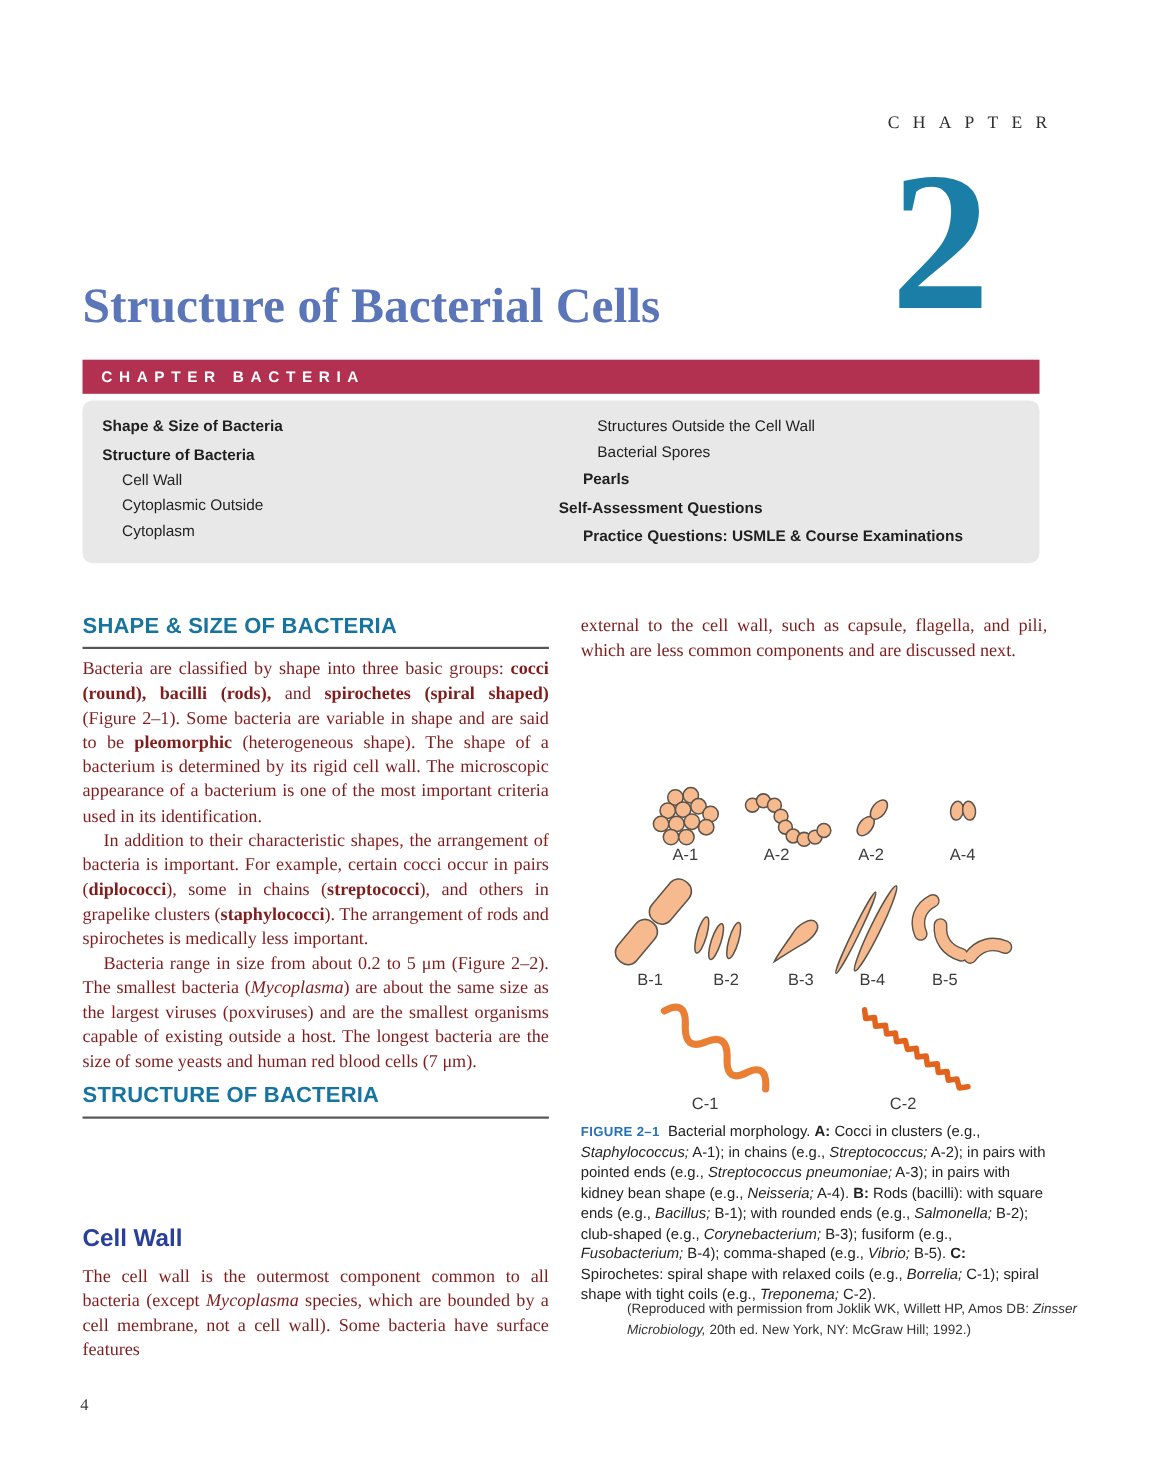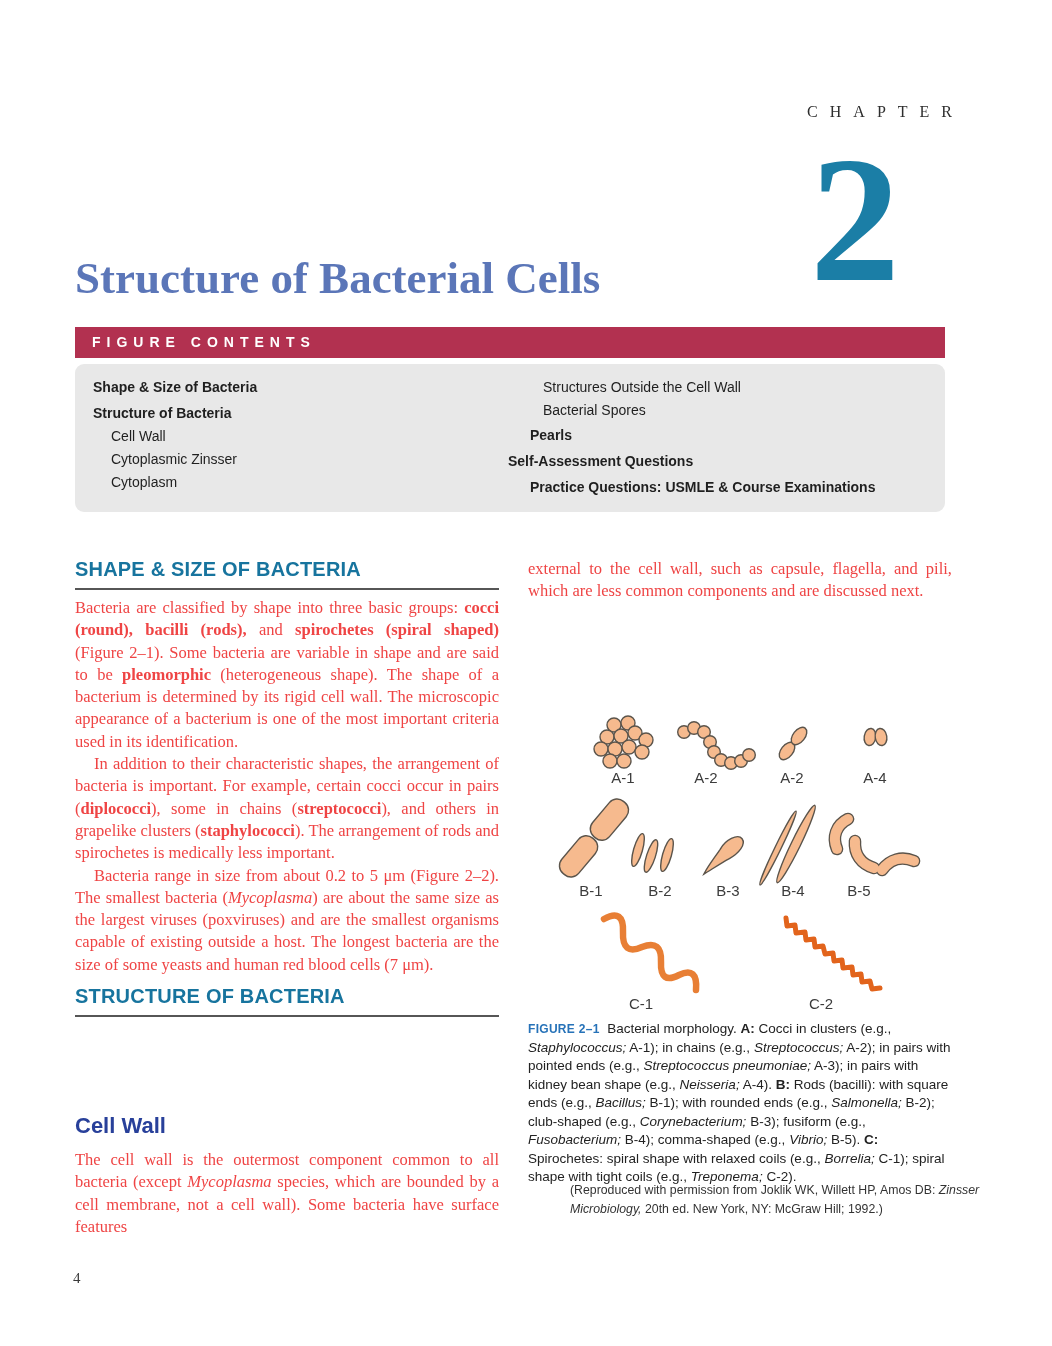--- a/index.html
+++ b/index.html
@@ -18,21 +18,21 @@
         font-size:14px;font-weight:bold;letter-spacing:6px;}
   .contents-box{position:absolute;top:364px;left:75px;width:870px;height:148px;background:#e8e8e8;
         border-radius:9px;}
   .toc-item{position:absolute;font-size:14px;color:#1f1f1f;white-space:nowrap;}
   .toc-bold{font-weight:bold;}
   
   .col-block{position:absolute;width:424px;}
   .sec-head{font-size:20px;font-weight:bold;color:#17749e;letter-spacing:.2px;
         border-bottom:2px solid #565656;padding-bottom:7px;margin:0;}
   .sub-head{font-size:22px;font-weight:bold;color:#28409a;margin:0;}
-  .body-p{font-family:"Liberation Serif",serif;font-size:16.5px;line-height:22.3px;color:#ef4444;
+  .body-p{font-family:"Liberation Serif",serif;font-size:16.5px;line-height:22.3px;color:#7f1d1d;
         text-align:justify;margin:0;}
   .ind{text-indent:19px;}
   .b{font-weight:bold;}
   .i{font-style:italic;}
   
   .figure-wrap{position:absolute;left:528px;top:698px;width:424px;height:318px;}
   .figure-wrap svg{position:absolute;left:0;top:0;}
   .fig-label{position:absolute;transform:translateX(-50%);font-size:15px;color:#3c3c3c;}
   .caption{position:absolute;left:528px;top:1020px;width:424px;font-size:13.5px;
         line-height:18.5px;color:#222222;margin:0;}
@@ -44,27 +44,27 @@
 </head>
 <body>
 
 <div class="page">
 
   <div class="chapter-label">CHAPTER</div>
   <div class="chapter-number">2</div>
   <h1 class="page-title">Structure of Bacterial Cells</h1>
 
   <div class="contents-banner">
-    <span>FIGURE CONTENTS</span>
+    <span>CHAPTER BACTERIA</span>
   </div>
   <div class="contents-box">
     <div class="toc-item toc-bold" style="left:18px;top:15px">Shape &amp; Size of Bacteria</div>
     <div class="toc-item toc-bold" style="left:18px;top:41px">Structure of Bacteria</div>
     <div class="toc-item" style="left:36px;top:64px">Cell Wall</div>
-    <div class="toc-item" style="left:36px;top:87px">Cytoplasmic Zinsser</div>
+    <div class="toc-item" style="left:36px;top:87px">Cytoplasmic Outside</div>
     <div class="toc-item" style="left:36px;top:110px">Cytoplasm</div>
     <div class="toc-item" style="left:468px;top:15px">Structures Outside the Cell Wall</div>
     <div class="toc-item" style="left:468px;top:38px">Bacterial Spores</div>
     <div class="toc-item toc-bold" style="left:455px;top:63px">Pearls</div>
     <div class="toc-item toc-bold" style="left:433px;top:89px">Self-Assessment Questions</div>
     <div class="toc-item toc-bold" style="left:455px;top:115px">Practice Questions: USMLE &amp; Course Examinations</div>
   </div>
 
   <div class="col-block" style="left:75px;top:558px">
     <h2 class="sec-head">SHAPE &amp; SIZE OF BACTERIA</h2>

